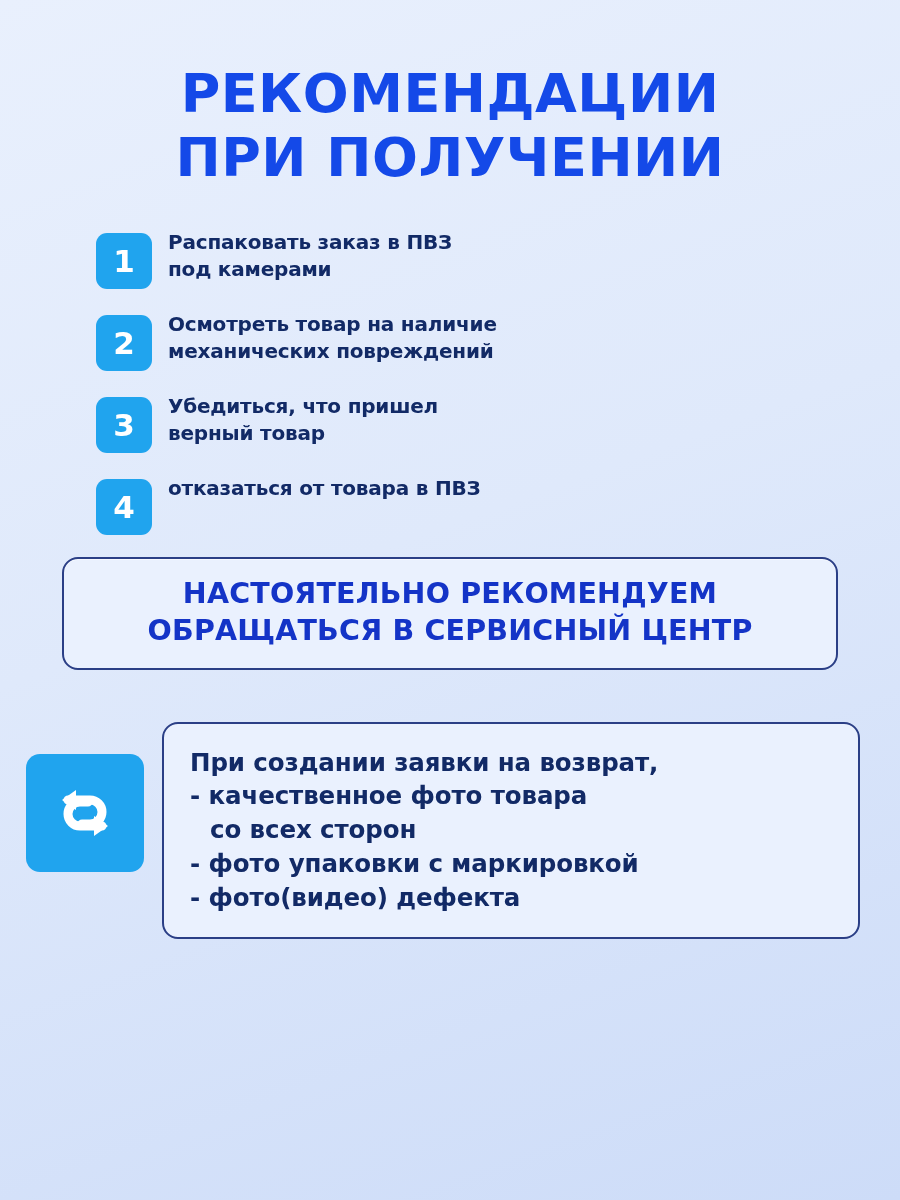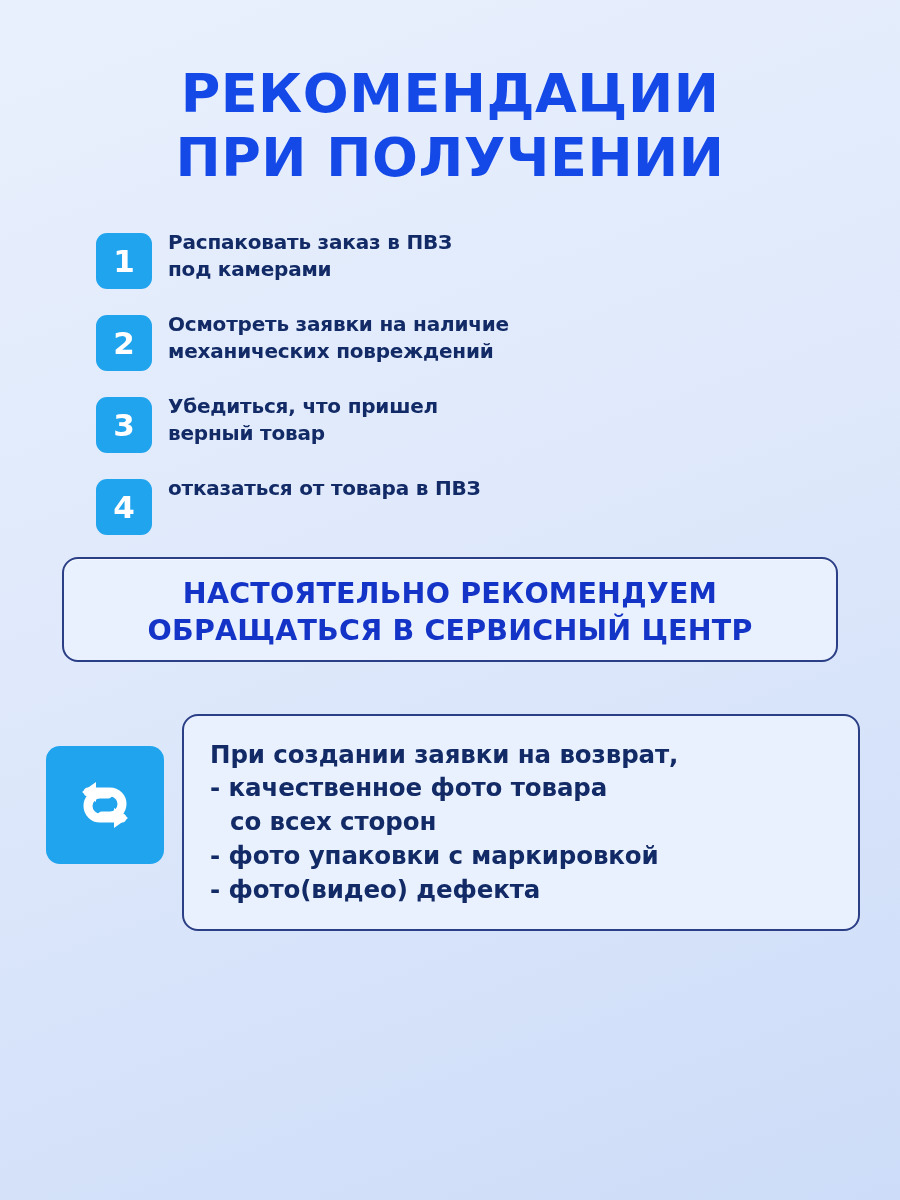--- a/index.html
+++ b/index.html
@@ -74,40 +74,40 @@
     display: block;
     white-space: nowrap;
   }
 
   
   .banner {
     margin: 22px 62px 0 62px;
     border: 2px solid #2b3f86;
     border-radius: 16px;
     background: #eaf1fe;
-    padding: 16px 10px 10px 10px;
+    padding: 16px 10px 18px 10px;
     text-align: center;
     color: #1434c7;
     font-weight: 800;
     font-size: 28.5px;
     line-height: 1.3;
     letter-spacing: 0.2px;
     box-shadow: 0 1px 0 rgba(255,255,255,0.6) inset;
   }
   .banner .ln {
     display: block;
     white-space: nowrap;
   }
 
   
   .bottom {
     margin-top: 52px;
     display: flex;
     align-items: flex-start;
-    padding-left: 46px;
+    padding-left: 26px;
     padding-right: 40px;
   }
   .refresh-tile {
     flex: 0 0 auto;
     width: 118px;
     height: 118px;
     border-radius: 14px;
     background: #20a4ee;
     display: flex;
     align-items: center;
@@ -151,21 +151,21 @@
       <div class="step-badge">1</div>
       <div class="step-text">
         <span class="ln">Распаковать заказ в ПВЗ</span>
         <span class="ln">под камерами</span>
       </div>
     </div>
 
     <div class="step">
       <div class="step-badge">2</div>
       <div class="step-text">
-        <span class="ln">Осмотреть заявки на наличие</span>
+        <span class="ln">Осмотреть товар на наличие</span>
         <span class="ln">механических повреждений</span>
       </div>
     </div>
 
     <div class="step">
       <div class="step-badge">3</div>
       <div class="step-text">
         <span class="ln">Убедиться, что пришел</span>
         <span class="ln">верный товар</span>
       </div>

